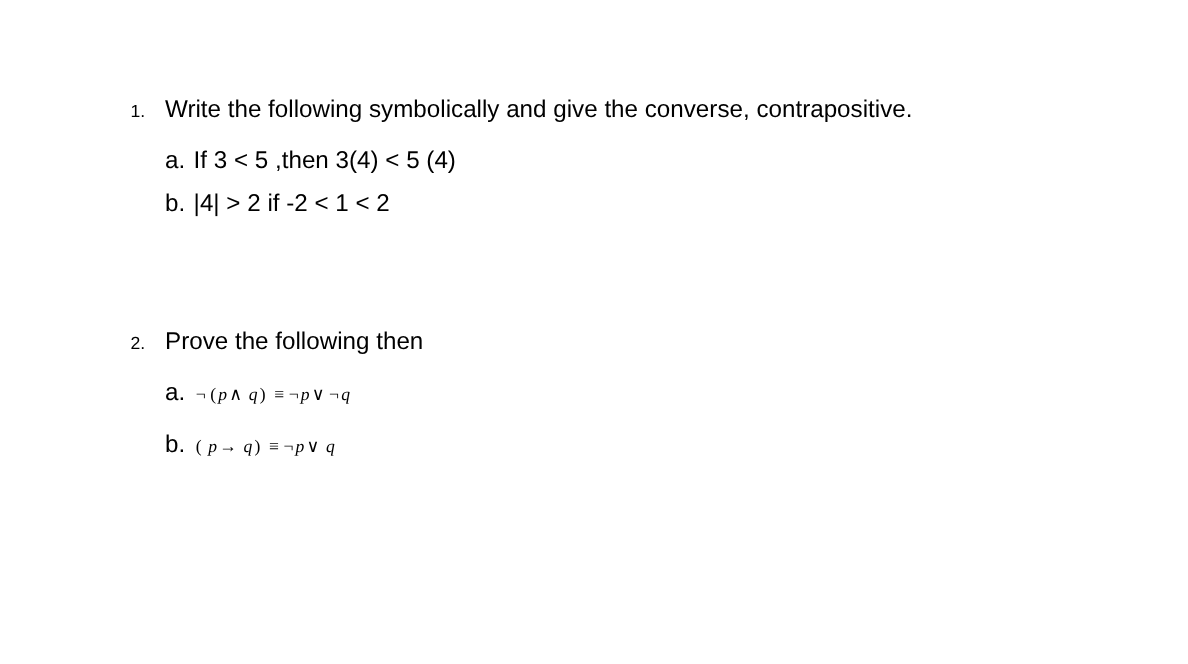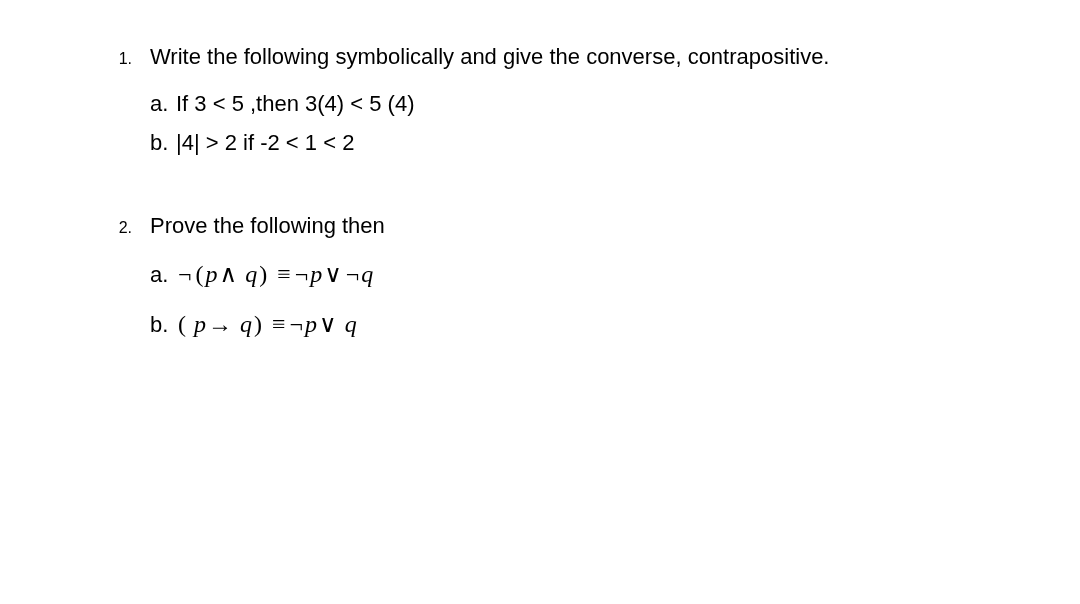--- a/index.html
+++ b/index.html
@@ -24,20 +24,21 @@
     }
     .problem-number {
       font-size: 16px;
       width: 50px;
       text-align: right;
       padding-right: 18px;
       flex-shrink: 0;
     }
     .problem-text {
       flex: 1;
+      margin-top: 42px;
     }
     .sub-items {
       margin-left: 50px;
       margin-top: 14px;
     }
     .sub-item {
       display: flex;
       align-items: baseline;
       margin-bottom: 6px;
     }
@@ -51,21 +52,21 @@
     .sub-content {
       flex: 1;
     }
     .extra-line {
       margin-left: 50px;
       margin-top: 6px;
       margin-bottom: 14px;
     }
     .math {
       font-family: 'Times New Roman', Times, serif;
-      font-size: 24px;
+      font-size: 16px;
     }
     .math .var {
       font-style: italic;
     }
     .math .op {
       font-style: normal;
       padding: 0 2px;
     }
   </style>
 </head>

